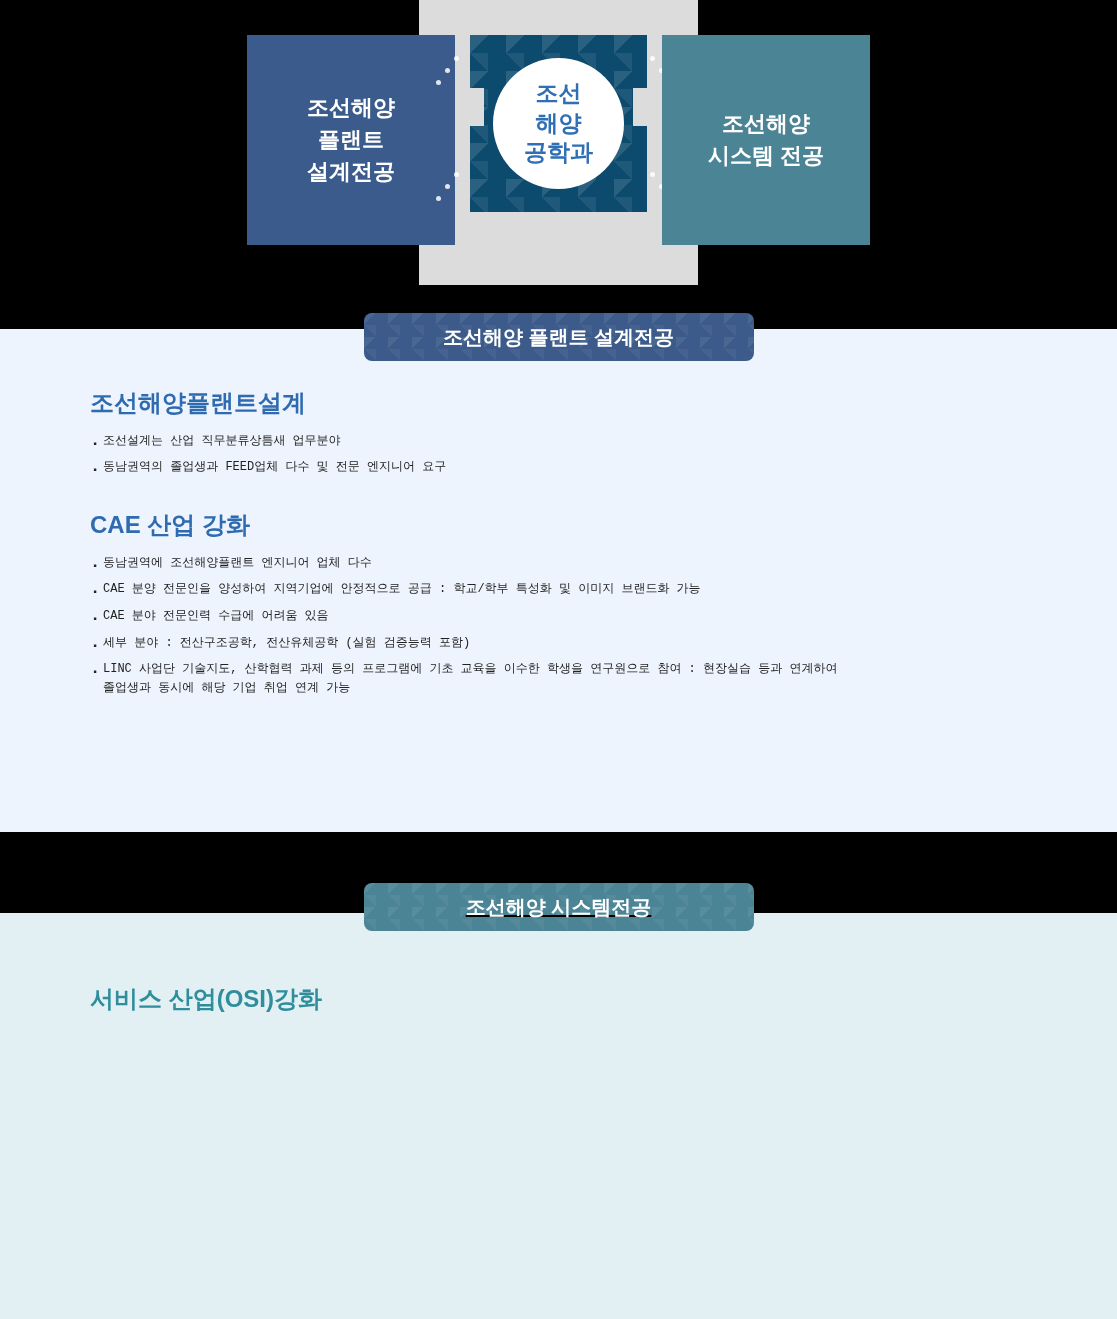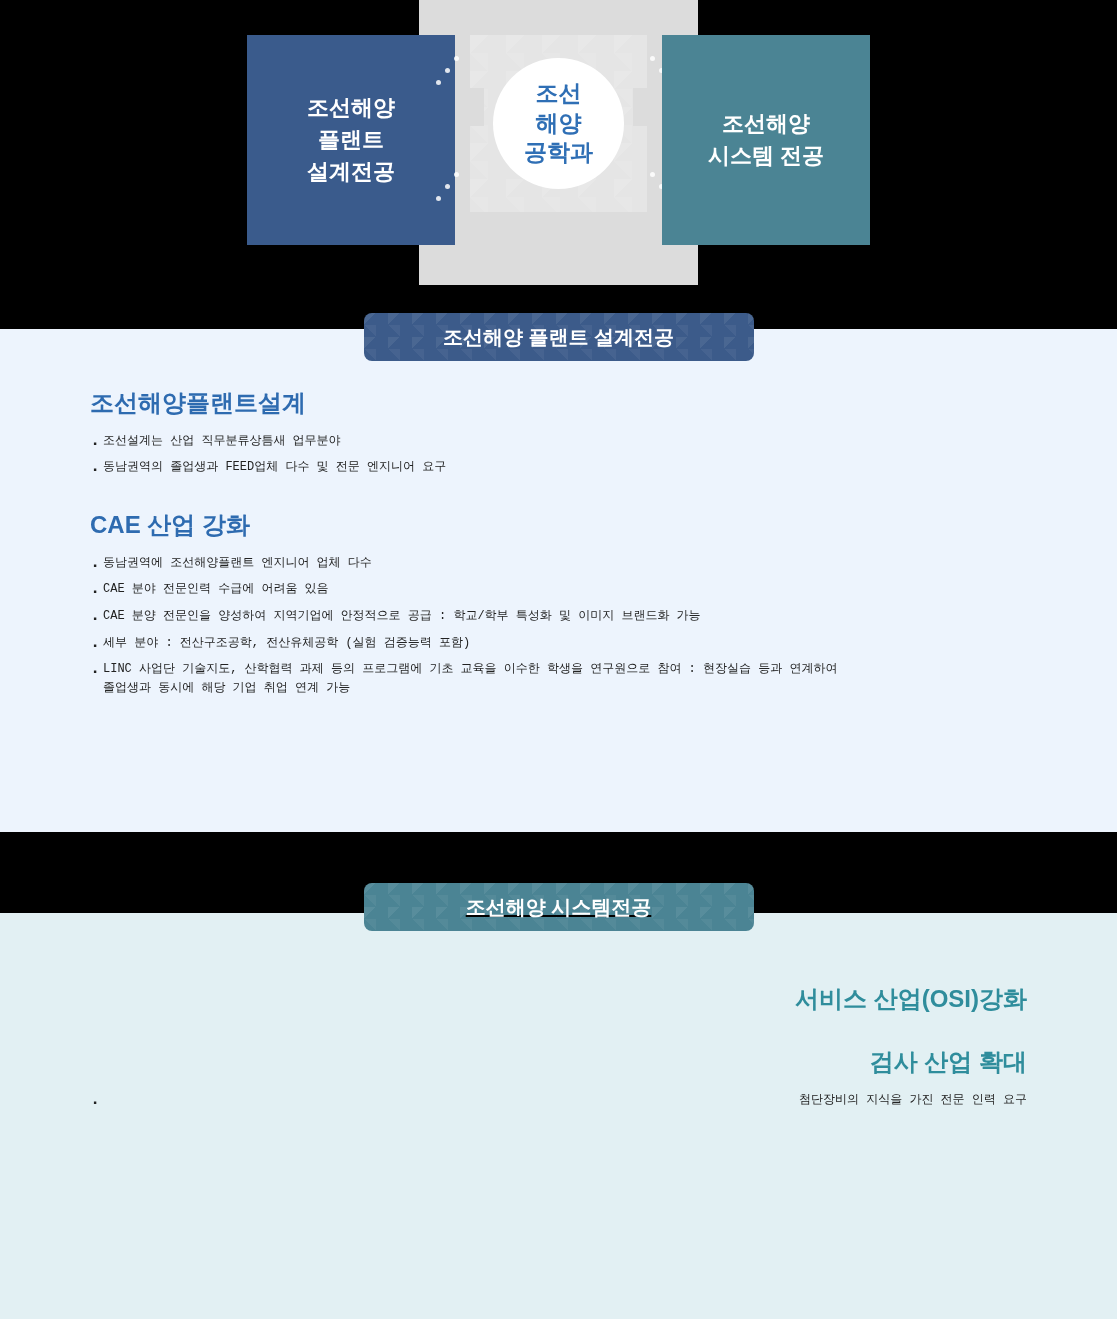--- a/index.html
+++ b/index.html
@@ -68,21 +68,21 @@
     font-weight: bold;
     line-height: 1.45;
     white-space: pre-line;
   }
   .center-badge {
     position: absolute;
     left: 470px;
     top: 35px;
     width: 177px;
     height: 177px;
-    background: #e5e5e5;
+    background: #0c4a6e;
   }
   .center-badge .tri-pattern {
     position: absolute;
     inset: 0;
     background:
       linear-gradient(135deg, rgba(255,255,255,0.12) 25%, transparent 25%) 0 0/36px 36px,
       linear-gradient(225deg, rgba(255,255,255,0.08) 25%, transparent 25%) 18px 18px/36px 36px;
   }
   .center-circle {
     position: absolute;
@@ -274,49 +274,43 @@
       <h2 class="group-title g-blue">조선해양플랜트설계</h2>
       <ul class="bullets">
         <li>조선설계는 산업 직무분류상틈새 업무분야</li>
         <li>동남권역의 졸업생과 FEED업체 다수 및 전문 엔지니어 요구</li>
       </ul>
     </div>
     <div class="group" style="margin-top:34px;">
       <h2 class="group-title g-blue">CAE 산업 강화</h2>
       <ul class="bullets">
         <li>동남권역에 조선해양플랜트 엔지니어 업체 다수</li>
+        <li>CAE 분양 전문인을 양성하여 지역기업에 안정적으로 공급 : 학교/학부 특성화 및 이미지 브랜드화 가능</li>
         <li>CAE 분야 전문인력 수급에 어려움 있음</li>
-        <li>CAE 분양 전문인을 양성하여 지역기업에 안정적으로 공급 : 학교/학부 특성화 및 이미지 브랜드화 가능</li>
         <li>세부 분야 : 전산구조공학, 전산유체공학 (실험 검증능력 포함)</li>
         <li>LINC 사업단 기술지도, 산학협력 과제 등의 프로그램에 기초 교육을 이수한 학생을  연구원으로 참여 : 현장실습 등과 연계하여
   졸업생과 동시에 해당 기업 취업 연계 가능</li>
       </ul>
     </div>
   </div>
 </div>
 
 <div class="section-title-wrap" style="top:313px;">
   <div class="section-title" style="background:#3c5b8a;">
     <div class="pat"></div>
     <span class="t">조선해양 플랜트 설계전공</span>
   </div>
 </div>
 
 <div class="black-strip strip-1"></div>
 
 <div class="panel panel-2">
-  <div class="panel-inner" style="padding-top:72px;text-align:right;">
+  <div class="panel-inner" style="padding-top:72px;">
     <div class="group">
       <h2 class="group-title g-teal">서비스 산업(OSI)강화</h2>
-    </div>
-    <div class="group" style="margin-top:34px;">
-      <h2 class="group-title g-teal">검사 산업 확대</h2>
-      <ul class="bullets">
-        <li>첨단장비의 지식을 가진 전문 인력 요구</li>
-      </ul>
     </div>
   </div>
 </div>
 
 <div class="section-title-wrap" style="top:883px;text-decoration:underline;">
   <div class="section-title" style="background:#4b8494;">
     <div class="pat"></div>
     <span class="t">조선해양 시스템전공</span>
   </div>
 </div>

